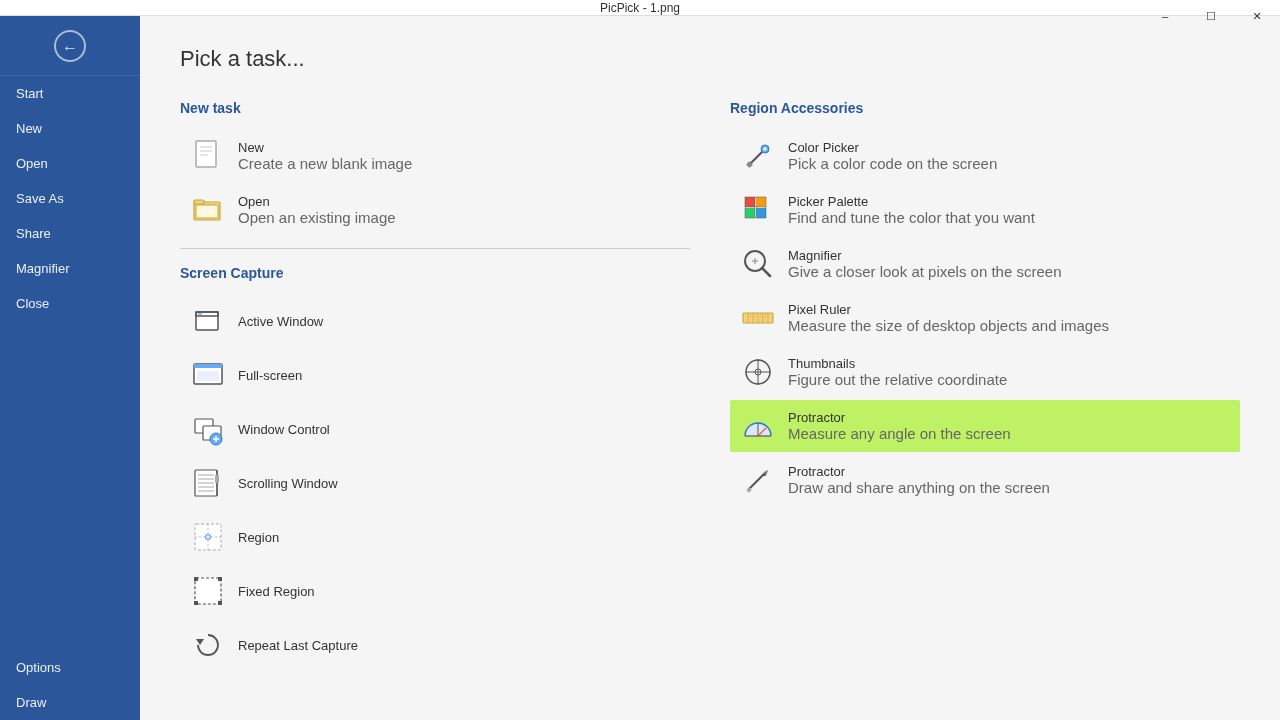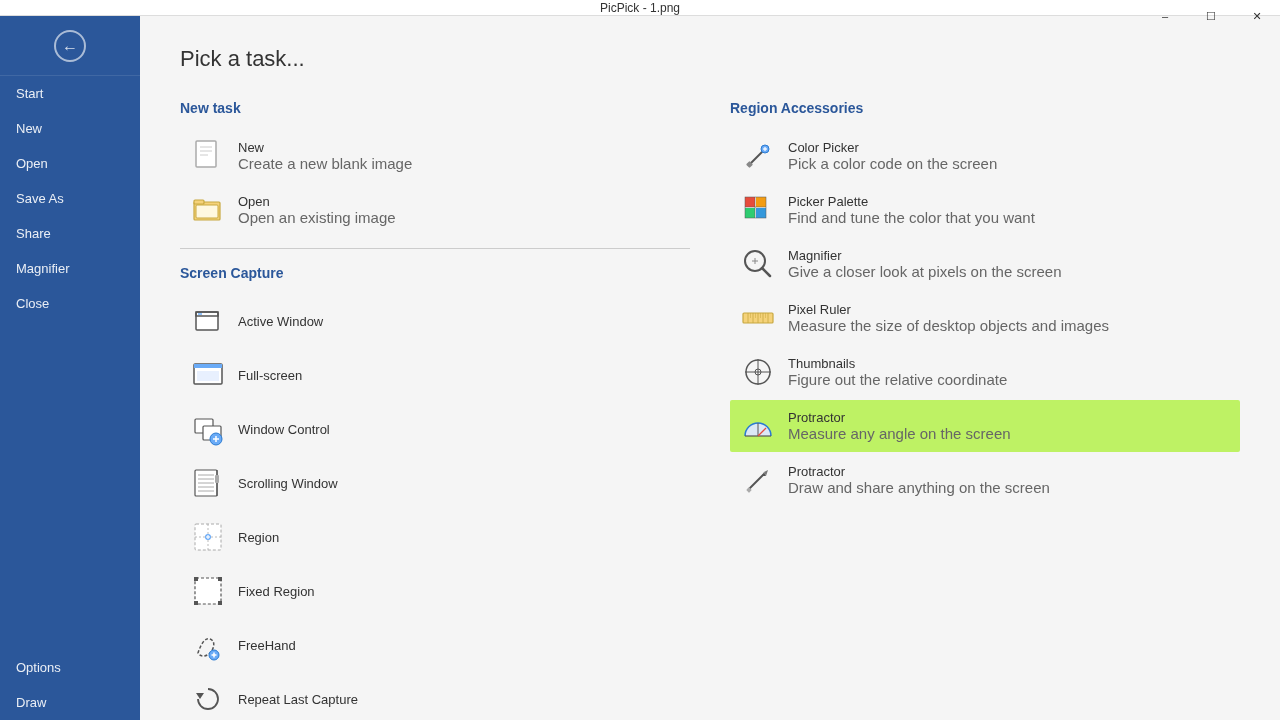--- a/index.html
+++ b/index.html
@@ -306,33 +306,20 @@
               <rect x="28" y="4" width="4" height="4" fill="#555"></rect>
               <rect x="4" y="28" width="4" height="4" fill="#555"></rect>
               <rect x="28" y="28" width="4" height="4" fill="#555"></rect>
             </svg>
           </div>
           <div class="task-text">
             <div class="task-name">Fixed Region</div>
           </div>
         </div>
 
-        <div class="task-item">
-          <div class="task-icon">
-            <svg viewBox="0 0 36 36" fill="none" xmlns="http://www.w3.org/2000/svg">
-              <path d="M8 26 C10 20, 14 10, 20 12 C26 14, 24 22, 20 26 C16 30, 10 30, 8 26Z" fill="none" stroke="#555" stroke-width="1.5" stroke-dasharray="3 2"></path>
-              <circle cx="24" cy="28" r="5" fill="#6aabf7" stroke="#2b7bd1" stroke-width="1"></circle>
-              <line x1="24" y1="25.5" x2="24" y2="30.5" stroke="white" stroke-width="1.5"></line>
-              <line x1="21.5" y1="28" x2="26.5" y2="28" stroke="white" stroke-width="1.5"></line>
-            </svg>
-          </div>
-          <div class="task-text">
-            <div class="task-name">FreeHand</div>
-          </div>
-        </div>
 
         <div class="task-item">
           <div class="task-icon">
             <svg viewBox="0 0 36 36" fill="none" xmlns="http://www.w3.org/2000/svg">
               <path d="M18 8 A10 10 0 1 1 8 18" fill="none" stroke="#555" stroke-width="1.8"></path>
               <polygon points="6,12 10,18 14,12" fill="#555"></polygon>
             </svg>
           </div>
           <div class="task-text">
             <div class="task-name">Repeat Last Capture</div>

